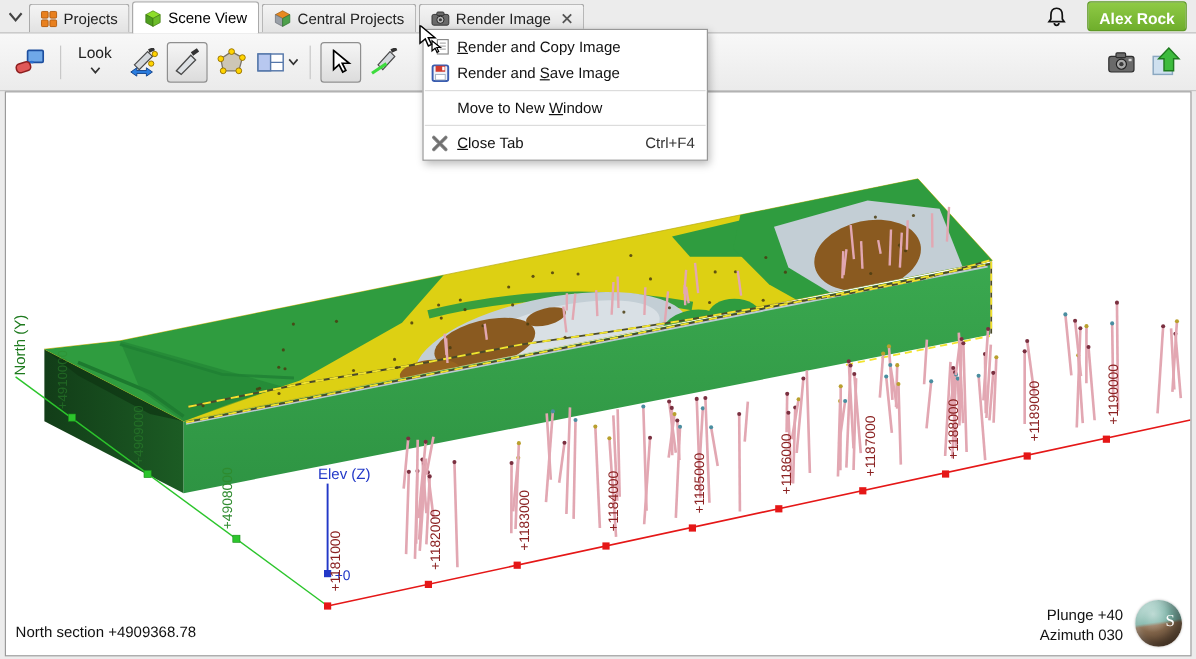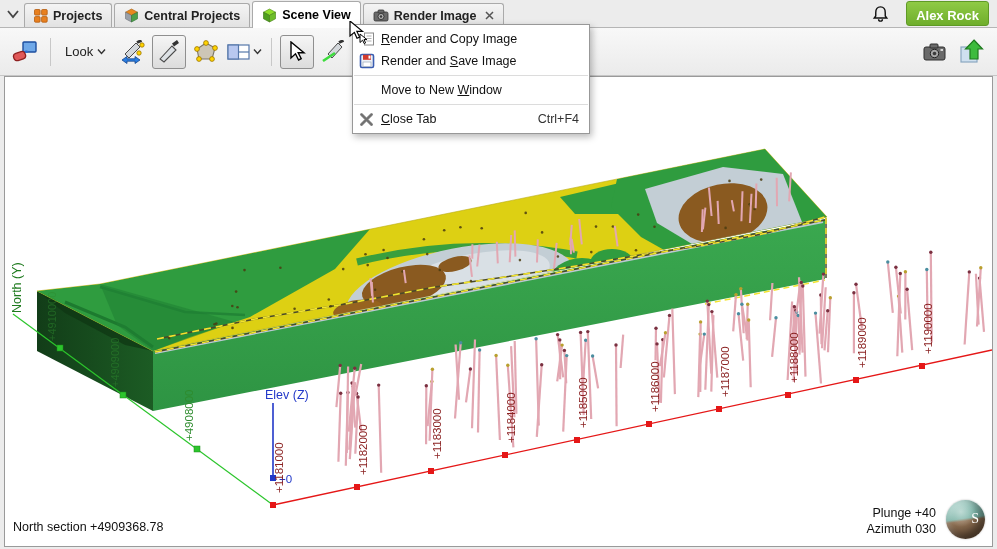--- a/index.html
+++ b/index.html
@@ -5,36 +5,36 @@
   html,body{margin:0;padding:0;width:997px;height:549px;overflow:hidden;
     font-family:"Liberation Sans",sans-serif;background:#ececec;}
   .app{position:relative;width:997px;height:549px;}
 
   
   .tabbar{position:absolute;left:0;top:0;right:0;height:28px;background:#ececec;
     border-bottom:1px solid #b5b5b5;display:flex;align-items:flex-end;padding:0 6px 0 2px;box-sizing:border-box;}
   .tab-overflow{align-self:center;width:22px;height:22px;display:flex;align-items:center;justify-content:center;cursor:pointer;}
   .tab{display:flex;align-items:center;gap:5px;padding:0 9px;height:23px;
     background:linear-gradient(#f4f4f4,#e2e2e2);border:1px solid #aaa;border-bottom:none;
-    border-radius:3px 3px 0 0;margin-right:2px;font-size:12.5px;color:#222;position:relative;white-space:nowrap;font-weight:bold;}
+    border-radius:3px 3px 0 0;margin-right:2px;font-size:12.5px;color:#222;position:relative;white-space:nowrap;}
   .tab.active{background:#fff;height:26px;margin-bottom:-1px;z-index:3;color:#000;}
   .tab .closex{margin-left:4px;}
   .tabbar-right{margin-left:auto;display:flex;align-items:center;gap:16px;align-self:center;padding-right:2px;}
   .userbtn{display:flex;align-items:center;gap:6px;height:23px;padding:0 9px;border-radius:3px;
     background:linear-gradient(#8fca45,#6fae2c);border:1px solid #5f9a26;color:#fff;
     font-weight:bold;font-size:13px;cursor:pointer;flex-direction:column;}
 
   
   .toolbar{position:absolute;left:0;top:28px;right:0;height:48px;background:linear-gradient(#f8f8f8,#ebebeb);
     border-bottom:1px solid #c6c6c6;display:flex;align-items:center;padding:0 8px;box-sizing:border-box;gap:3px;z-index:1;}
   .tbtn{height:32px;min-width:32px;display:flex;align-items:center;justify-content:center;
     border:1px solid transparent;border-radius:3px;cursor:pointer;gap:2px;}
   .tbtn.on{border:1px solid #8f8f8f;background:linear-gradient(#f5f5f5,#dcdcdc);}
   .tsep{width:1px;height:28px;background:#c8c8c8;margin:0 5px;}
-  .lookbtn{display:flex;align-items:center;gap:4px;font-size:13px;color:#222;padding:0 6px;height:32px;cursor:pointer;}
+  .lookbtn{display:flex;align-items:center;gap:4px;font-size:13px;color:#222;padding:0 6px;height:32px;cursor:pointer;flex-direction:column;}
   .tspacer{flex:1;}
 
   
   .scene{position:absolute;left:4px;right:4px;top:76px;bottom:2px;background:#fff;border:1px solid #9a9a9a;}
   .scene svg.view{position:absolute;left:0;top:0;}
   .status-left{position:absolute;left:8px;bottom:12px;font-size:12.5px;color:#111;z-index:2;}
   .status-right{position:absolute;right:56px;bottom:9px;font-size:12.5px;color:#111;text-align:right;line-height:16px;z-index:2;}
   .globe{position:absolute;right:7px;bottom:7px;width:39px;height:39px;border-radius:50%;z-index:2;
     background:radial-gradient(circle at 38% 30%,rgba(255,255,255,.5),rgba(255,255,255,0) 42%),
                linear-gradient(172deg,#8bc2b7 0%,#79b2a5 47%,#8d6f52 53%,#6b4f38 100%);
@@ -66,36 +66,36 @@
     <div class="tab">
       <svg width="14" height="14" viewBox="0 0 14 14">
         <rect x="0.5" y="0.5" width="5.6" height="5.6" rx="1" fill="#e8801f" stroke="#b35c10" stroke-width="0.8"></rect>
         <rect x="7.6" y="0.5" width="5.6" height="5.6" rx="1" fill="#e8801f" stroke="#b35c10" stroke-width="0.8"></rect>
         <rect x="0.5" y="7.6" width="5.6" height="5.6" rx="1" fill="#e8801f" stroke="#b35c10" stroke-width="0.8"></rect>
         <rect x="7.6" y="7.6" width="5.6" height="5.6" rx="1" fill="#e8801f" stroke="#b35c10" stroke-width="0.8"></rect>
       </svg>
       <span>Projects</span>
     </div>
 
+    <div class="tab active">
+      <svg width="15" height="15" viewBox="0 0 15 15">
+        <polygon points="7.5,1 13.5,4.2 7.5,7.4 1.5,4.2" fill="#8ede2a" stroke="#4c8a12" stroke-width="0.6"></polygon>
+        <polygon points="1.5,4.2 7.5,7.4 7.5,14 1.5,10.8" fill="#4f9e1f" stroke="#35700f" stroke-width="0.6"></polygon>
+        <polygon points="13.5,4.2 7.5,7.4 7.5,14 13.5,10.8" fill="#6dbd2a" stroke="#457e14" stroke-width="0.6"></polygon>
+      </svg>
+      <span>Scene View</span>
+    </div>
+
     <div class="tab">
       <svg width="15" height="15" viewBox="0 0 15 15">
         <polygon points="7.5,1 13.5,4.2 7.5,7.4 1.5,4.2" fill="#e8891f" stroke="#a05c10" stroke-width="0.6"></polygon>
         <polygon points="1.5,4.2 7.5,7.4 7.5,14 1.5,10.8" fill="#9aa0a8" stroke="#6b7077" stroke-width="0.6"></polygon>
         <polygon points="13.5,4.2 7.5,7.4 7.5,14 13.5,10.8" fill="#4da04a" stroke="#2e7030" stroke-width="0.6"></polygon>
       </svg>
       <span>Central Projects</span>
-    </div>
-
-    <div class="tab active">
-      <svg width="15" height="15" viewBox="0 0 15 15">
-        <polygon points="7.5,1 13.5,4.2 7.5,7.4 1.5,4.2" fill="#8ede2a" stroke="#4c8a12" stroke-width="0.6"></polygon>
-        <polygon points="1.5,4.2 7.5,7.4 7.5,14 1.5,10.8" fill="#4f9e1f" stroke="#35700f" stroke-width="0.6"></polygon>
-        <polygon points="13.5,4.2 7.5,7.4 7.5,14 13.5,10.8" fill="#6dbd2a" stroke="#457e14" stroke-width="0.6"></polygon>
-      </svg>
-      <span>Scene View</span>
     </div>
 
     <div class="tab">
       <svg width="16" height="13" viewBox="0 0 16 13">
         <rect x="1" y="3" width="14" height="9" rx="1.5" fill="#6a6a6a" stroke="#333" stroke-width="0.8"></rect>
         <rect x="5" y="1" width="6" height="3" rx="1" fill="#6a6a6a" stroke="#333" stroke-width="0.8"></rect>
         <circle cx="8" cy="7.5" r="3" fill="#b8b8b8" stroke="#222" stroke-width="0.8"></circle>
         <circle cx="8" cy="7.5" r="1.3" fill="#3a3a3a"></circle>
       </svg>
       <span>Render Image</span>

